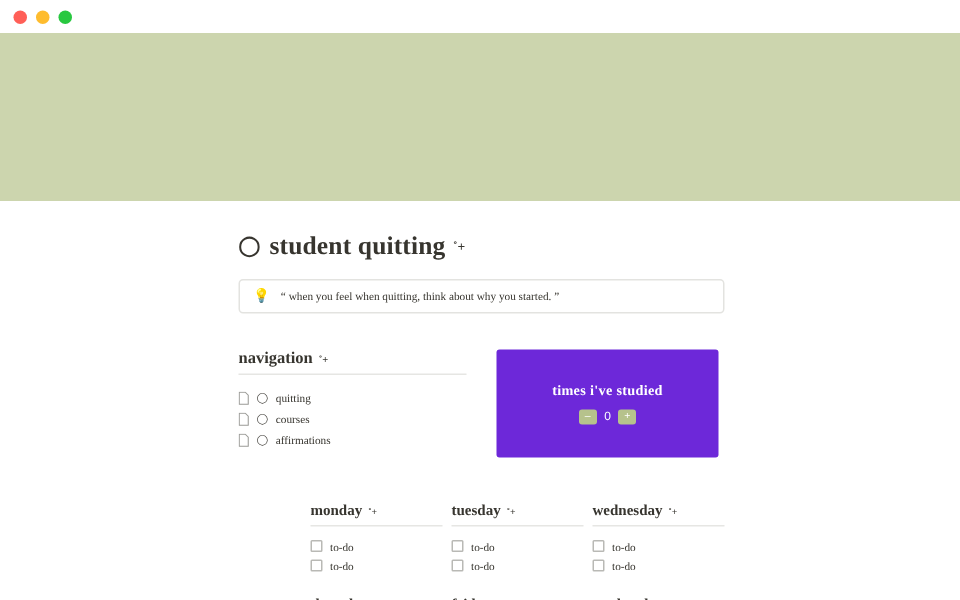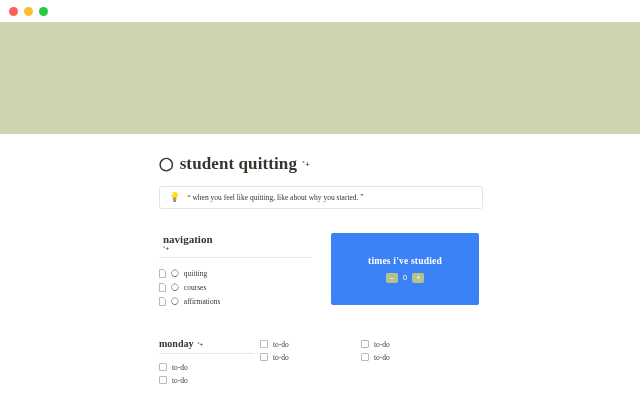--- a/index.html
+++ b/index.html
@@ -107,21 +107,20 @@
   .col-right { width: 148px; }
 
   .section-head {
     font-size: 11px;
     font-weight: 700;
     padding-bottom: 4px;
     border-bottom: 1px solid #e6e6e3;
     margin-bottom: 8px;
     display: flex;
     align-items: baseline;
-    flex-direction: column;
   }
   .section-head .deco {
     font-size: 7px;
     margin-left: 4px;
   }
 
   .nav-item {
     display: flex;
     align-items: center;
     font-size: 7.5px;
@@ -133,21 +132,21 @@
     width: 7px;
     height: 9px;
     position: relative;
     display: inline-block;
   }
   .doc-icon svg { display: block; }
   .nav-emoji { font-size: 7px; }
 
   
   .card {
-    background: #3b82f6;
+    background: #6d28d9;
     border-radius: 2px;
     height: 72px;
     display: flex;
     flex-direction: column;
     align-items: center;
     justify-content: center;
     gap: 7px;
   }
   .card-title {
     font-size: 9.5px;
@@ -178,20 +177,21 @@
     font-size: 8px;
     color: #ffffff;
     font-family: "Liberation Sans", sans-serif;
   }
 
   
   .days {
     display: flex;
     gap: 6px;
     margin-bottom: 14px;
+    margin-left: 48px;
   }
   .day-col { width: 95px; }
   .day-head {
     font-size: 10px;
     font-weight: 700;
     padding-bottom: 4px;
     border-bottom: 1px solid #e6e6e3;
     margin-bottom: 7px;
     display: flex;
     align-items: baseline;
@@ -236,21 +236,21 @@
     <div class="content">
 
       <div class="page-title">
         <span class="title-emoji">◯</span>
         <span>student quitting</span>
         <span class="title-deco">˚+</span>
       </div>
 
       <div class="callout">
         <span class="bulb">💡</span>
-        <span>“ when you feel like quitting, like about why you started. ”</span>
+        <span>“ when you feel when quitting, think about why you started. ”</span>
       </div>
 
       <div class="cols">
 
         <div class="col-left">
           <div class="section-head">
             <span>navigation</span>
             <span class="deco">˚+</span>
           </div>
 
@@ -309,31 +309,39 @@
             <span class="checkbox"></span>
             <span>to-do</span>
           </div>
           <div class="todo">
             <span class="checkbox"></span>
             <span>to-do</span>
           </div>
         </div>
 
         <div class="day-col">
-          <div class="todo">
-            <span class="checkbox"></span>
-            <span>to-do</span>
-          </div>
-          <div class="todo">
-            <span class="checkbox"></span>
-            <span>to-do</span>
-          </div>
-        </div>
-
-        <div class="day-col">
+          <div class="day-head">
+            <span>tuesday</span>
+            <span class="deco">˚+</span>
+          </div>
+          <div class="todo">
+            <span class="checkbox"></span>
+            <span>to-do</span>
+          </div>
+          <div class="todo">
+            <span class="checkbox"></span>
+            <span>to-do</span>
+          </div>
+        </div>
+
+        <div class="day-col">
+          <div class="day-head">
+            <span>wednesday</span>
+            <span class="deco">˚+</span>
+          </div>
           <div class="todo">
             <span class="checkbox"></span>
             <span>to-do</span>
           </div>
           <div class="todo">
             <span class="checkbox"></span>
             <span>to-do</span>
           </div>
         </div>
 

